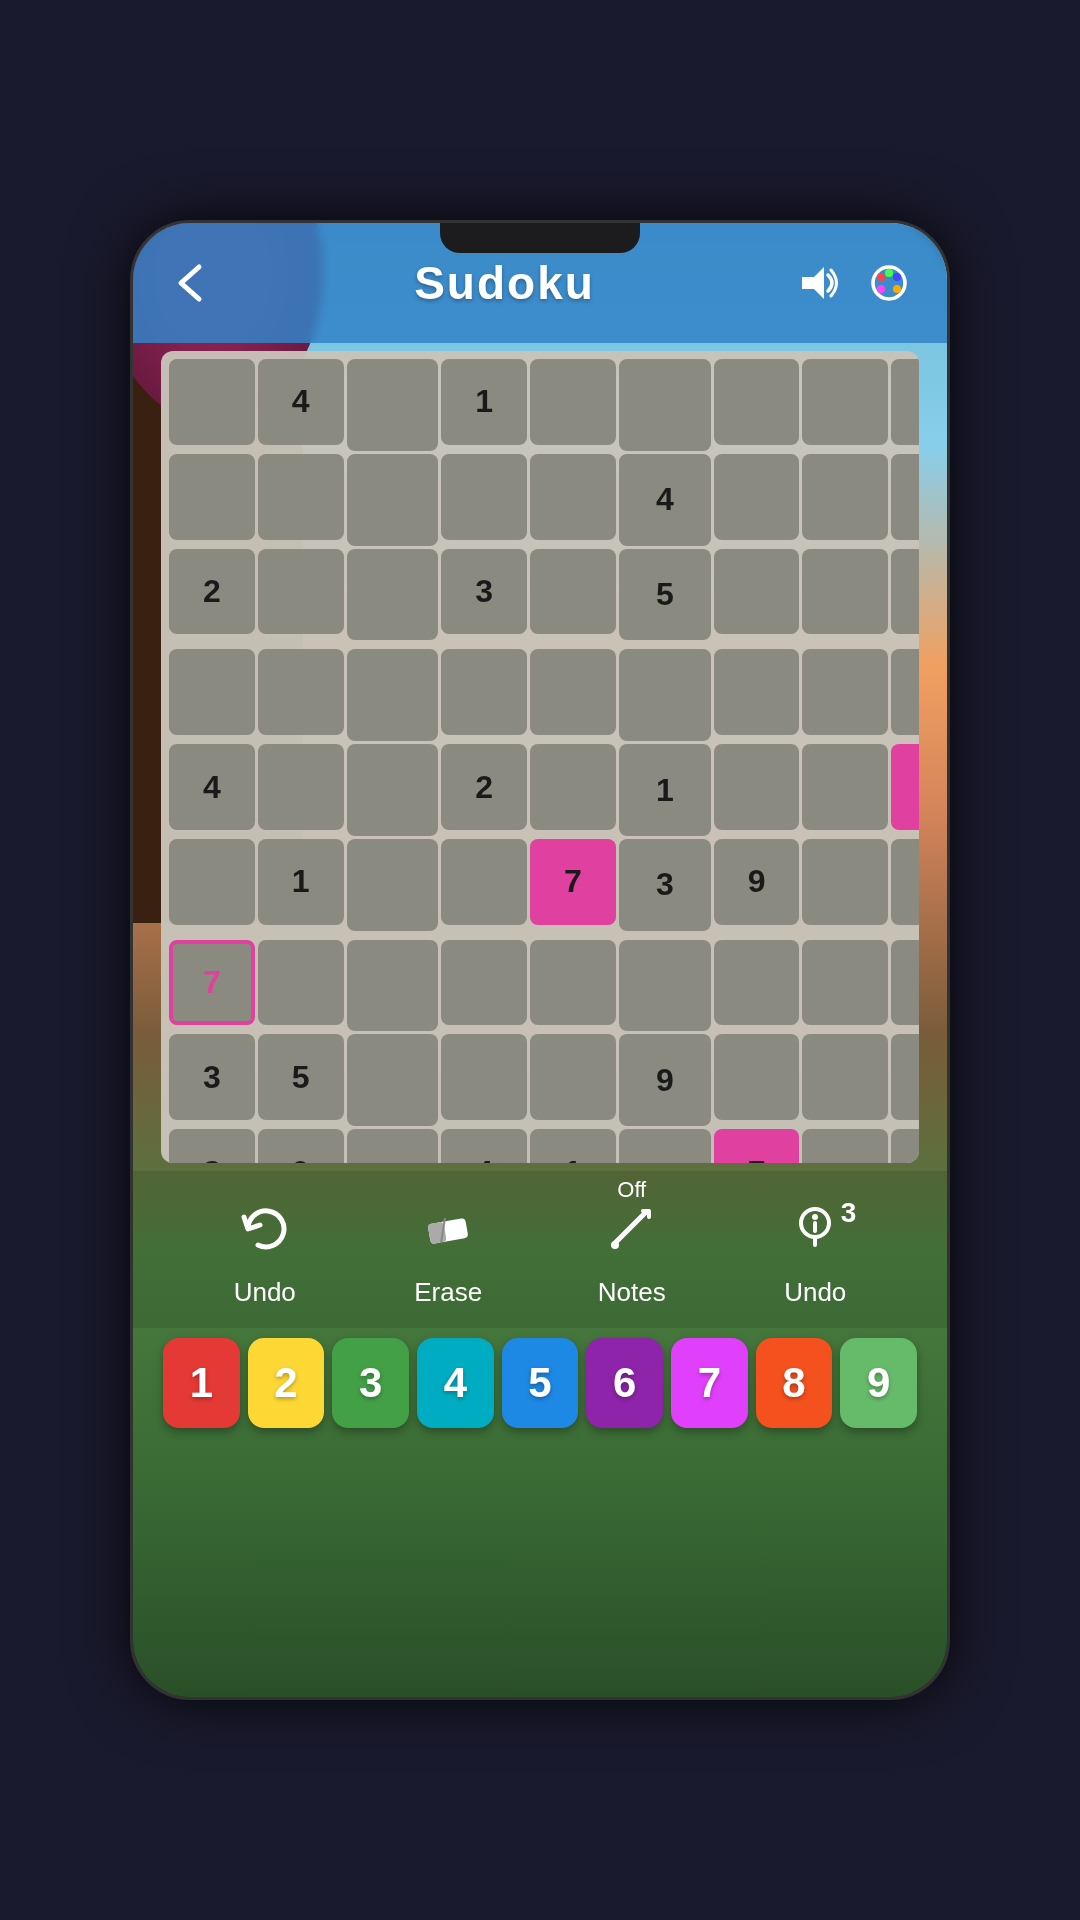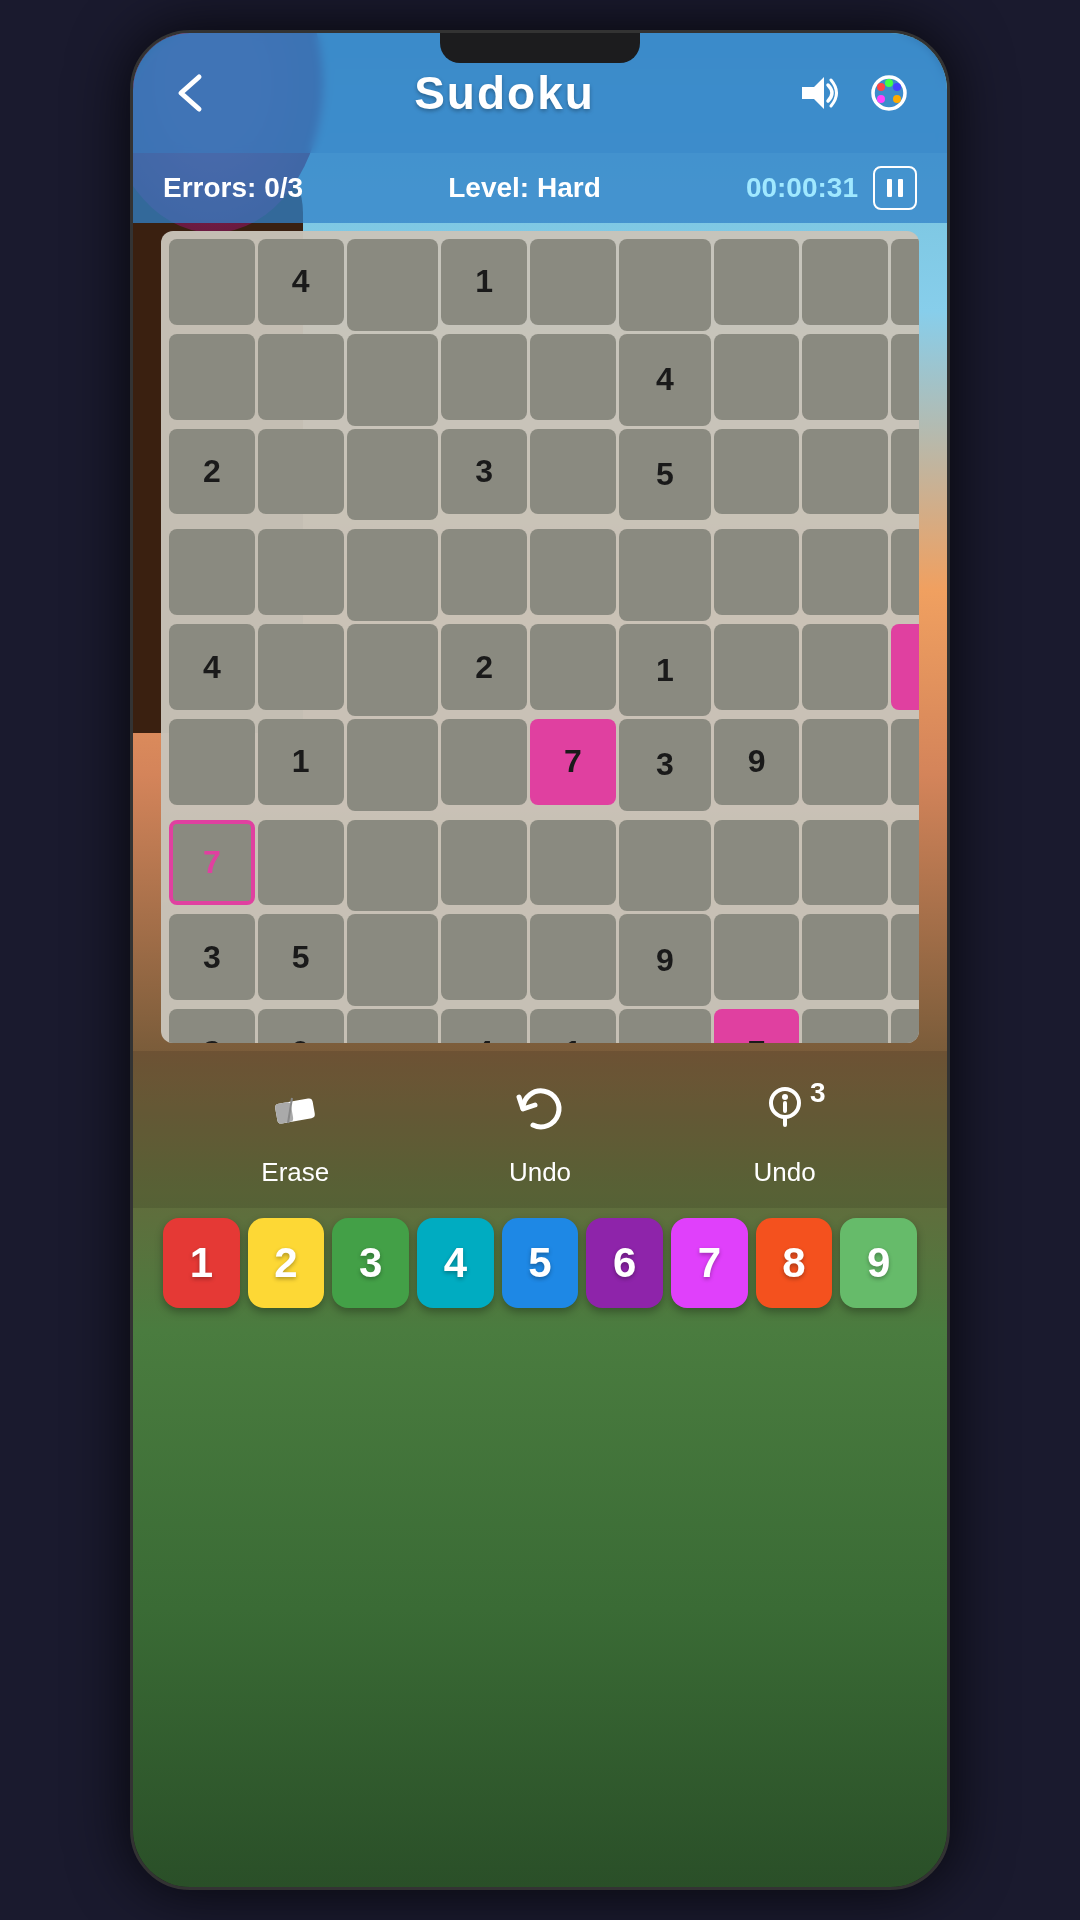--- a/index.html
+++ b/index.html
@@ -11,21 +11,21 @@
       overflow: hidden;
       background: #1a1a2e;
       display: flex;
       justify-content: center;
       align-items: center;
       font-family: 'Arial', sans-serif;
     }
 
     .phone-frame {
       width: 820px;
-      height: 1860px;
+      height: 1480px;
       background: #1c1c1e;
       border-radius: 60px;
       overflow: hidden;
       position: relative;
       border: 3px solid #333;
       box-shadow: 0 0 60px rgba(0,0,0,0.8);
     }
 
     
     .bg-scene {
@@ -287,33 +287,20 @@
           <circle cx="14" cy="14" r="4" fill="#f44"></circle>
           <circle cx="22" cy="10" r="4" fill="#4f4"></circle>
           <circle cx="30" cy="14" r="4" fill="#44f"></circle>
           <circle cx="30" cy="26" r="4" fill="#fa0"></circle>
           <circle cx="14" cy="26" r="4" fill="#f4f"></circle>
         </svg>
       </div>
     </div>
   </div>
 
-  <div class="stats-bar">
-    <div class="stats-text">Errors: 0/3</div>
-    <div class="stats-text">Level: Hard</div>
-    <div class="stats-timer">
-      <span>00:00:31</span>
-      <div class="pause-btn">
-        <svg width="22" height="22" viewBox="0 0 22 22">
-          <rect x="3" y="2" width="5" height="18" fill="white" rx="1"></rect>
-          <rect x="14" y="2" width="5" height="18" fill="white" rx="1"></rect>
-        </svg>
-      </div>
-    </div>
-  </div>
 
   <div class="main-content">
 
     <div class="grid-wrapper">
       <div class="sudoku-grid" id="sudoku-grid">
 
       <div class="cell" style="background: rgb(138, 138, 128);"></div>
           <div class="cell" style="background: rgb(138, 138, 128); color: rgb(26, 26, 26);">4</div>
           <div class="cell" style="background: rgb(138, 138, 128); margin-right: 6px;"></div>
           <div class="cell" style="background: rgb(138, 138, 128); color: rgb(26, 26, 26);">1</div>
@@ -391,41 +378,52 @@
           <div class="cell" style="background: rgb(138, 138, 128); color: rgb(26, 26, 26);">4</div>
           <div class="cell" style="background: rgb(138, 138, 128); color: rgb(26, 26, 26);">1</div>
           <div class="cell" style="background: rgb(138, 138, 128); margin-right: 6px;"></div>
           <div class="cell" style="background: rgb(224, 64, 160); color: rgb(26, 26, 26); font-weight: bold;">7</div>
           <div class="cell" style="background: rgb(138, 138, 128);"></div>
           <div class="cell" style="background: rgb(138, 138, 128);"></div>
         </div>
     </div>
 
     <div class="tools-area">
+      <div class="tool-btn">
+        <div class="tool-icon">
+          <svg width="54" height="54" viewBox="0 0 54 54">
+            <path d="M10,27 A18,18 0 1,1 20,44" stroke="white" stroke-width="5" fill="none" stroke-linecap="round"></path>
+            <polyline points="6,16 10,28 22,24" stroke="white" stroke-width="5" fill="none" stroke-linecap="round" stroke-linejoin="round"></polyline>
+          </svg>
+        </div>
+        <div class="tool-label">Undo</div>
+      </div>
+
       <div class="tool-btn">
         <div class="tool-icon">
           <svg width="54" height="54" viewBox="0 0 54 54">
             <rect x="8" y="20" width="38" height="20" rx="4" fill="white" transform="rotate(-10,27,30)"></rect>
             <rect x="8" y="20" width="16" height="20" rx="4" fill="#aaa" transform="rotate(-10,27,30)"></rect>
             <line x1="24" y1="17" x2="20" y2="42" stroke="#888" stroke-width="2"></line>
           </svg>
         </div>
         <div class="tool-label">Erase</div>
       </div>
 
-      <div class="tool-btn">
-        <div class="tool-icon">
+      <div class="tool-btn" style="position:relative">
+        <div class="tool-icon" style="position:relative">
+          <span style="position:absolute;top:-24px;left:50%;transform:translateX(-50%);font-size:22px;color:white;white-space:nowrap;">Off</span>
           <svg width="54" height="54" viewBox="0 0 54 54">
-            <path d="M10,27 A18,18 0 1,1 20,44" stroke="white" stroke-width="5" fill="none" stroke-linecap="round"></path>
-            <polyline points="6,16 10,28 22,24" stroke="white" stroke-width="5" fill="none" stroke-linecap="round" stroke-linejoin="round"></polyline>
+            <line x1="10" y1="42" x2="40" y2="12" stroke="white" stroke-width="5" stroke-linecap="round"></line>
+            <polyline points="38,10 44,10 44,16" stroke="white" stroke-width="4" fill="none" stroke-linecap="round" stroke-linejoin="round"></polyline>
+            <circle cx="10" cy="44" r="4" fill="white"></circle>
           </svg>
         </div>
-        <div class="tool-label">Undo</div>
-      </div>
-
+        <div class="tool-label">Notes</div>
+      </div>
 
       <div class="tool-btn">
         <div class="tool-icon" style="position:relative">
           <svg width="54" height="54" viewBox="0 0 54 54">
             <circle cx="27" cy="22" r="14" stroke="white" stroke-width="4" fill="none"></circle>
             <line x1="27" y1="36" x2="27" y2="44" stroke="white" stroke-width="4" stroke-linecap="round"></line>
             <line x1="27" y1="22" x2="27" y2="30" stroke="white" stroke-width="4" stroke-linecap="round"></line>
             <circle cx="27" cy="16" r="3" fill="white"></circle>
           </svg>
           <span style="position:absolute;top:-4px;right:-14px;font-size:28px;color:white;font-weight:bold;">3</span>

